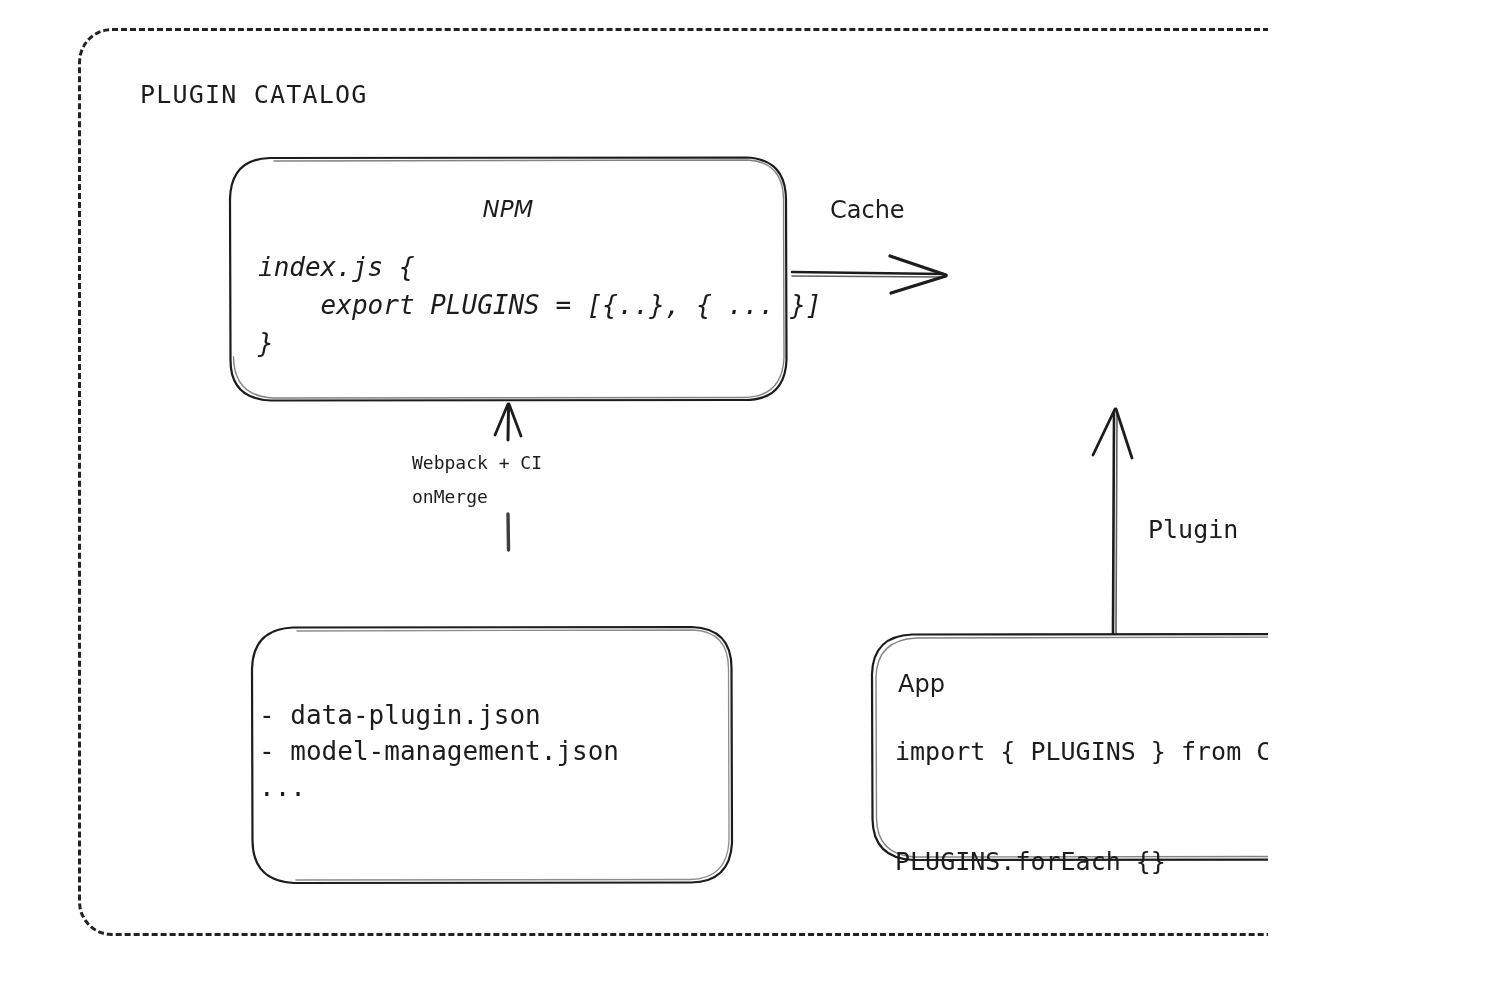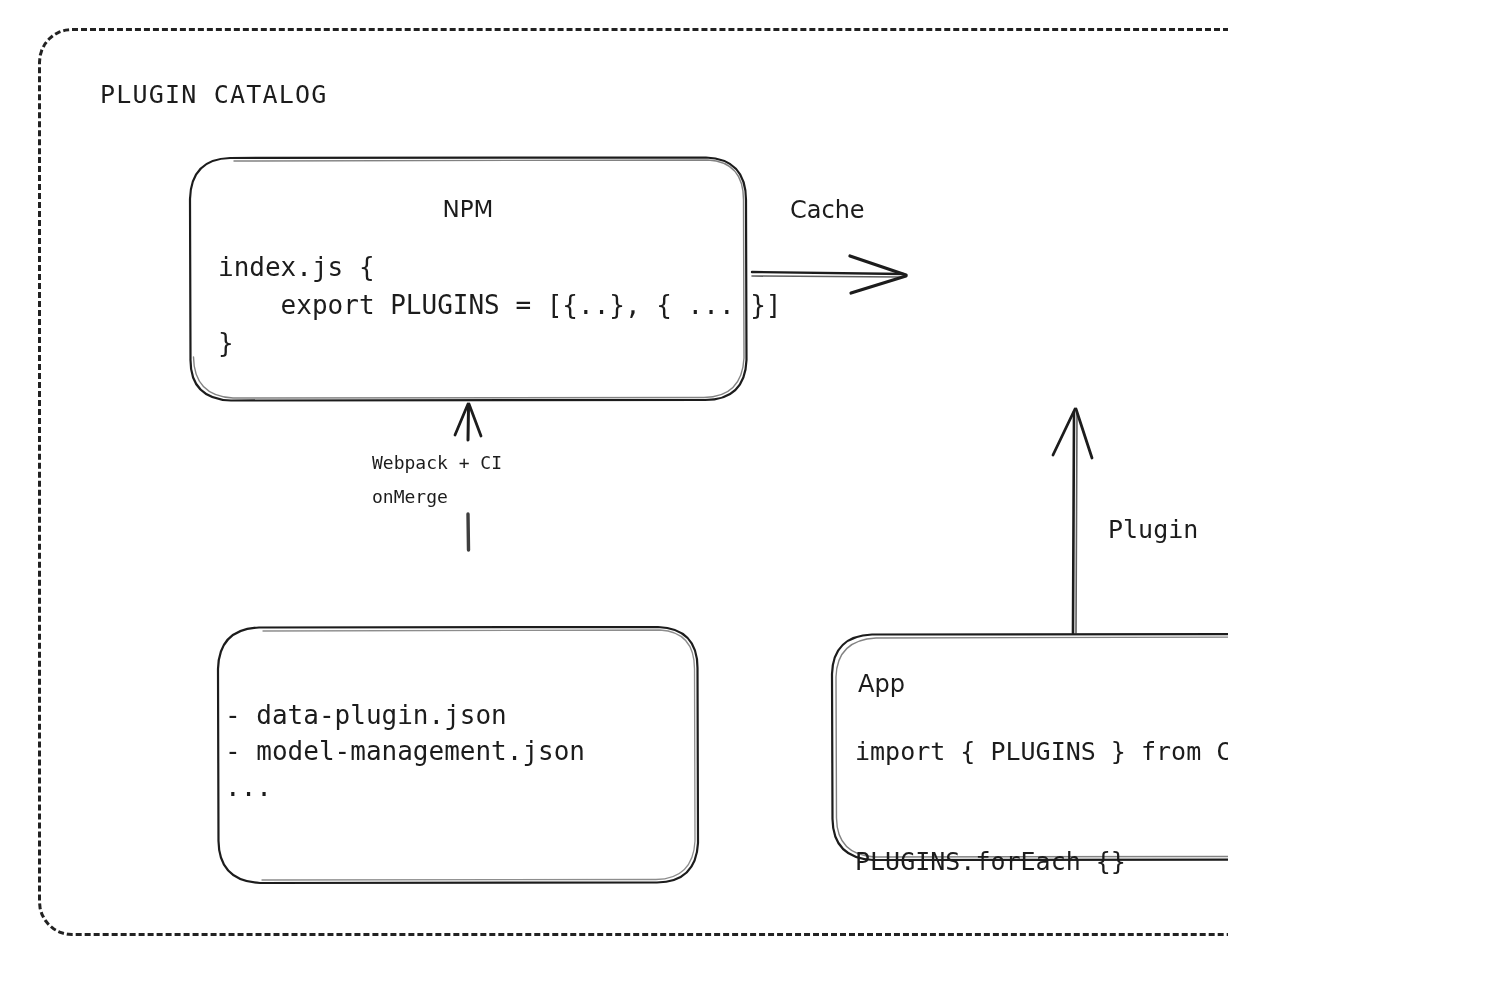--- a/index.html
+++ b/index.html
@@ -10,20 +10,21 @@
   }
   body {
     font-family: "DejaVu Sans Mono", monospace;
   }
   #canvas {
     position: relative;
     width: 1228px;
     height: 1002px;
     background: #ffffff;
     overflow: hidden;
+    margin-left: 40px;
   }
   
   .outer-frame {
     position: absolute;
     left: 38px;
     top: 28px;
     width: 1422px;
     height: 908px;
     border: 3px dashed #222222;
     border-radius: 34px;
@@ -59,20 +60,21 @@
     position: relative;
     width: 100%;
     height: 100%;
   }
   
   #npm-box {
     left: 188px;
     top: 156px;
     width: 560px;
     height: 246px;
+    font-style: italic;
   }
   .npm-title {
     position: absolute;
     top: 40px;
     left: 0;
     width: 100%;
     text-align: center;
     font-family: "DejaVu Sans", sans-serif;
     font-size: 23px;
     color: #1c1c1c;
@@ -103,21 +105,21 @@
     display: flex;
     align-items: center;
     justify-content: center;
     font-family: "DejaVu Sans Mono", monospace;
     font-size: 26px;
     color: #1c1c1c;
     letter-spacing: 0.5px;
   }
   
   #repo-box {
-    left: 215px;
+    left: 209px;
     top: 625px;
     width: 485px;
     height: 260px;
   }
   .repo-list {
     position: absolute;
     top: 72px;
     left: 10px;
     font-family: "DejaVu Sans Mono", monospace;
     font-size: 26px;

